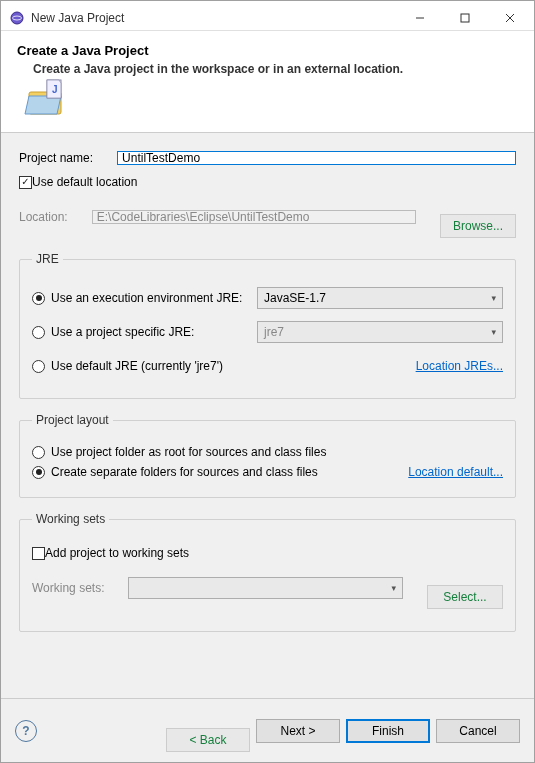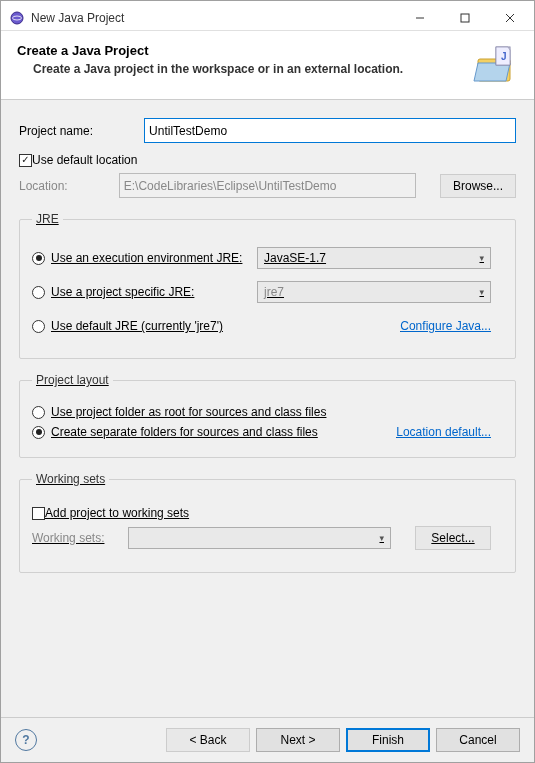--- a/index.html
+++ b/index.html
@@ -36,45 +36,45 @@
       display: flex; align-items: center; justify-content: center;
       color: #333;
     }
     
     
     .banner {
       background: #fff;
       padding: 12px 16px 14px 16px;
       display: flex;
       border-bottom: 1px solid #ccc;
+      flex-direction: column;
     }
     .banner-text { flex: 1; }
     .banner-title { font-weight: bold; font-size: 13px; margin-bottom: 4px; }
     .banner-desc { font-size: 12px; color: #333; margin-left: 16px; font-weight: bold; }
     .banner-icon { width: 52px; height: 42px; }
     
     
     .content {
       flex: 1;
       padding: 18px 18px 10px 18px;
       background: #f0f0f0;
       overflow: auto;
     }
     
     .row { display: flex; align-items: center; margin-bottom: 10px; gap: 24px; }
     .lbl { white-space: nowrap; }
     
     input[type="text"] {
-      height: 25px;
+      height: 14px;
       border: 1px solid #7a7a7a;
       padding: 2px 4px;
       font-family: inherit;
       font-size: 12px;
       background: #fff;
-      margin-left: 27px;
     }
     input[type="text"].focused { border: 1px solid #0078d7; }
     input[type="text"][disabled] { background: #f0f0f0; color: #888; border-color: #bbb; }
     
     .checkbox-row { display: flex; align-items: center; margin: 8px 0 6px 0; }
     .chk {
       width: 13px; height: 13px;
       border: 1px solid #333;
       background: #fff;
       display: inline-flex; align-items: center; justify-content: center;
@@ -86,29 +86,28 @@
       height: 24px;
       min-width: 76px;
       padding: 2px 12px;
       border: 1px solid #adadad;
       background: #e1e1e1;
       font-family: inherit;
       font-size: 12px;
       cursor: default;
       display: inline-flex; align-items: center; justify-content: center;
     }
-    .btn[disabled] { color: #000000; background: #e8e8e8; border-color: #ccc; }
+    .btn[disabled] { color: #15803d; background: #e8e8e8; border-color: #ccc; margin-top: 19px; }
     .btn.primary { border: 2px solid #0078d7; }
     
     fieldset {
       border: 1px solid #d0d0d0;
       border-radius: 2px;
       margin: 14px 0 0 0;
-      padding: 12px 24px 12px 12px;
-      text-decoration: underline;
+      padding: 12px 12px 12px 12px;
     }
     legend { padding: 0 4px; color: #333; font-size: 12px; }
     
     .radio-row { display: flex; align-items: center; gap: 6px; margin: 6px 0; }
     .radio {
       width: 13px; height: 13px;
       border: 1px solid #333;
       border-radius: 50%;
       background: #fff;
       display: inline-flex; align-items: center; justify-content: center;
@@ -235,21 +234,21 @@
         <span class="radio"></span>
         <span class="radio-label">Use a project specific JRE:</span>
         <div class="select disabled">
           <span>jre7</span>
           <span class="chev">▾</span>
         </div>
       </div>
       <div class="radio-row">
         <span class="radio"></span>
         <span class="radio-label" style="flex:1">Use default JRE (currently 'jre7')</span>
-        <span class="link">Configure Java...</span>
+        <span class="link">Location JREs...</span>
       </div>
     </div>
   </fieldset>
 
   <fieldset>
     <legend>Project layout</legend>
     <div class="radio-row">
       <span class="radio"></span>
       <span>Use project folder as root for sources and class files</span>
     </div>

